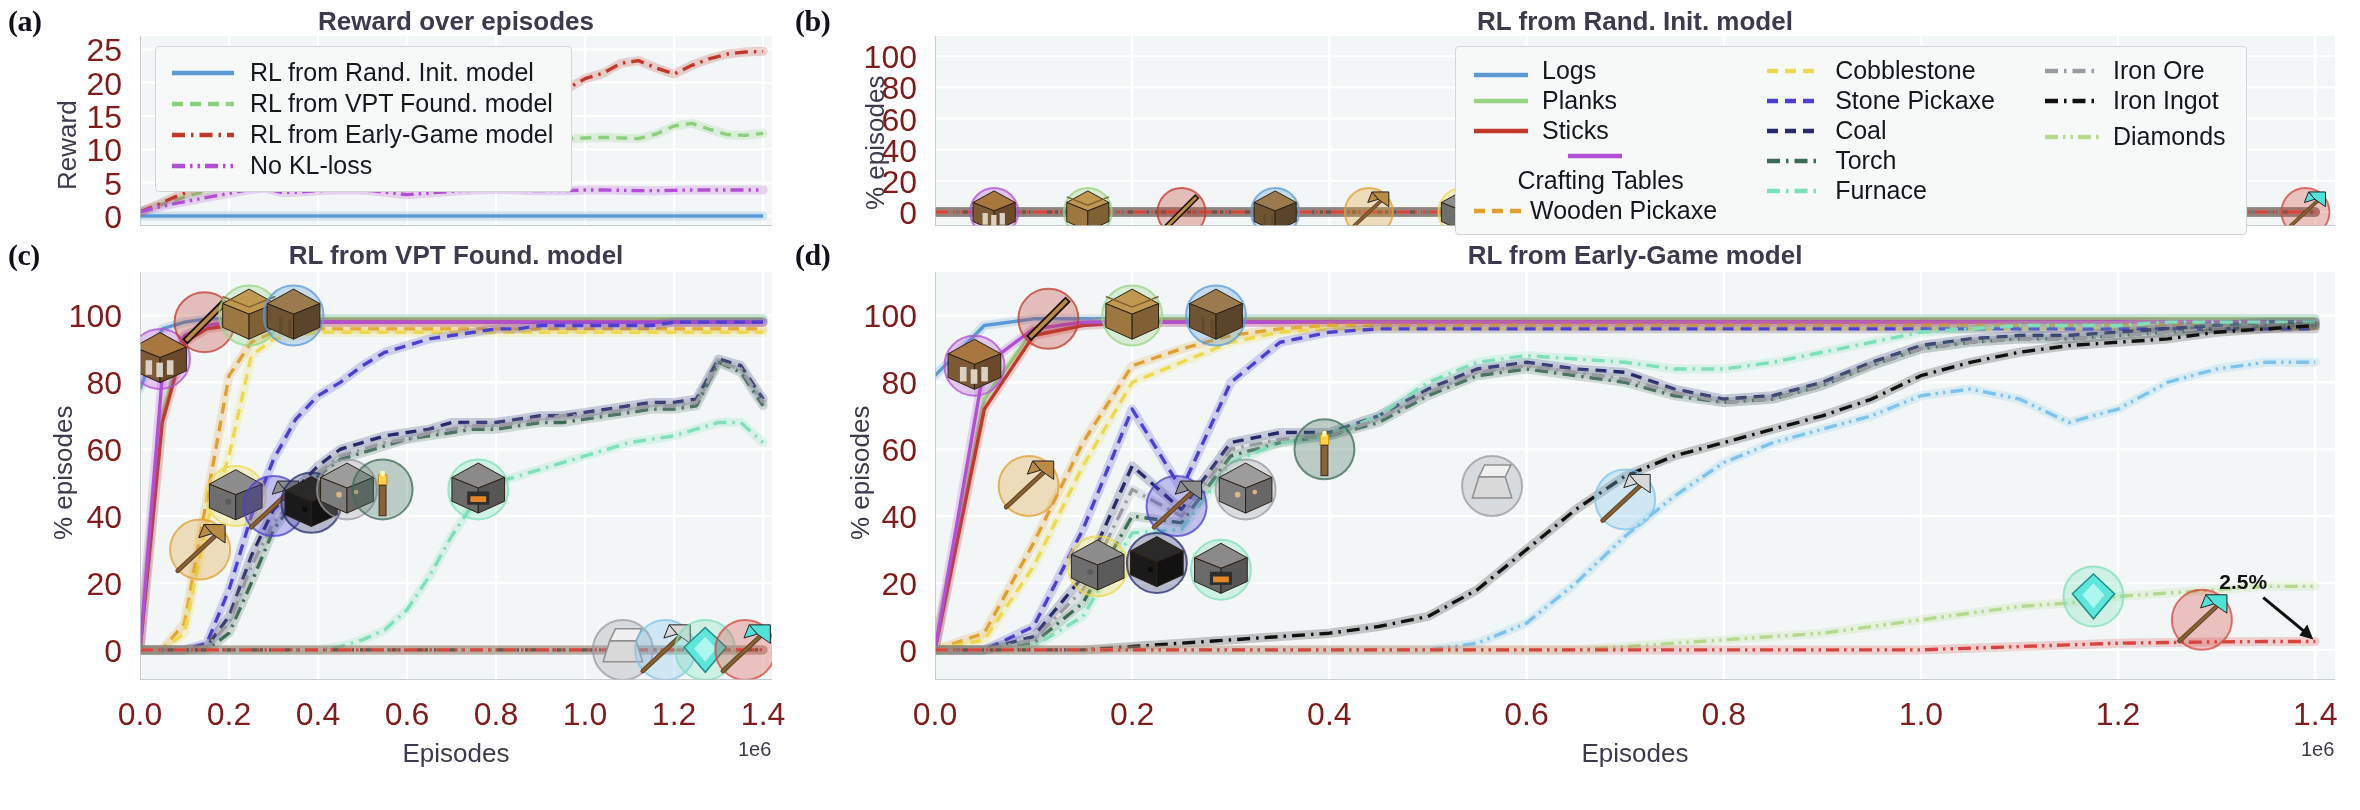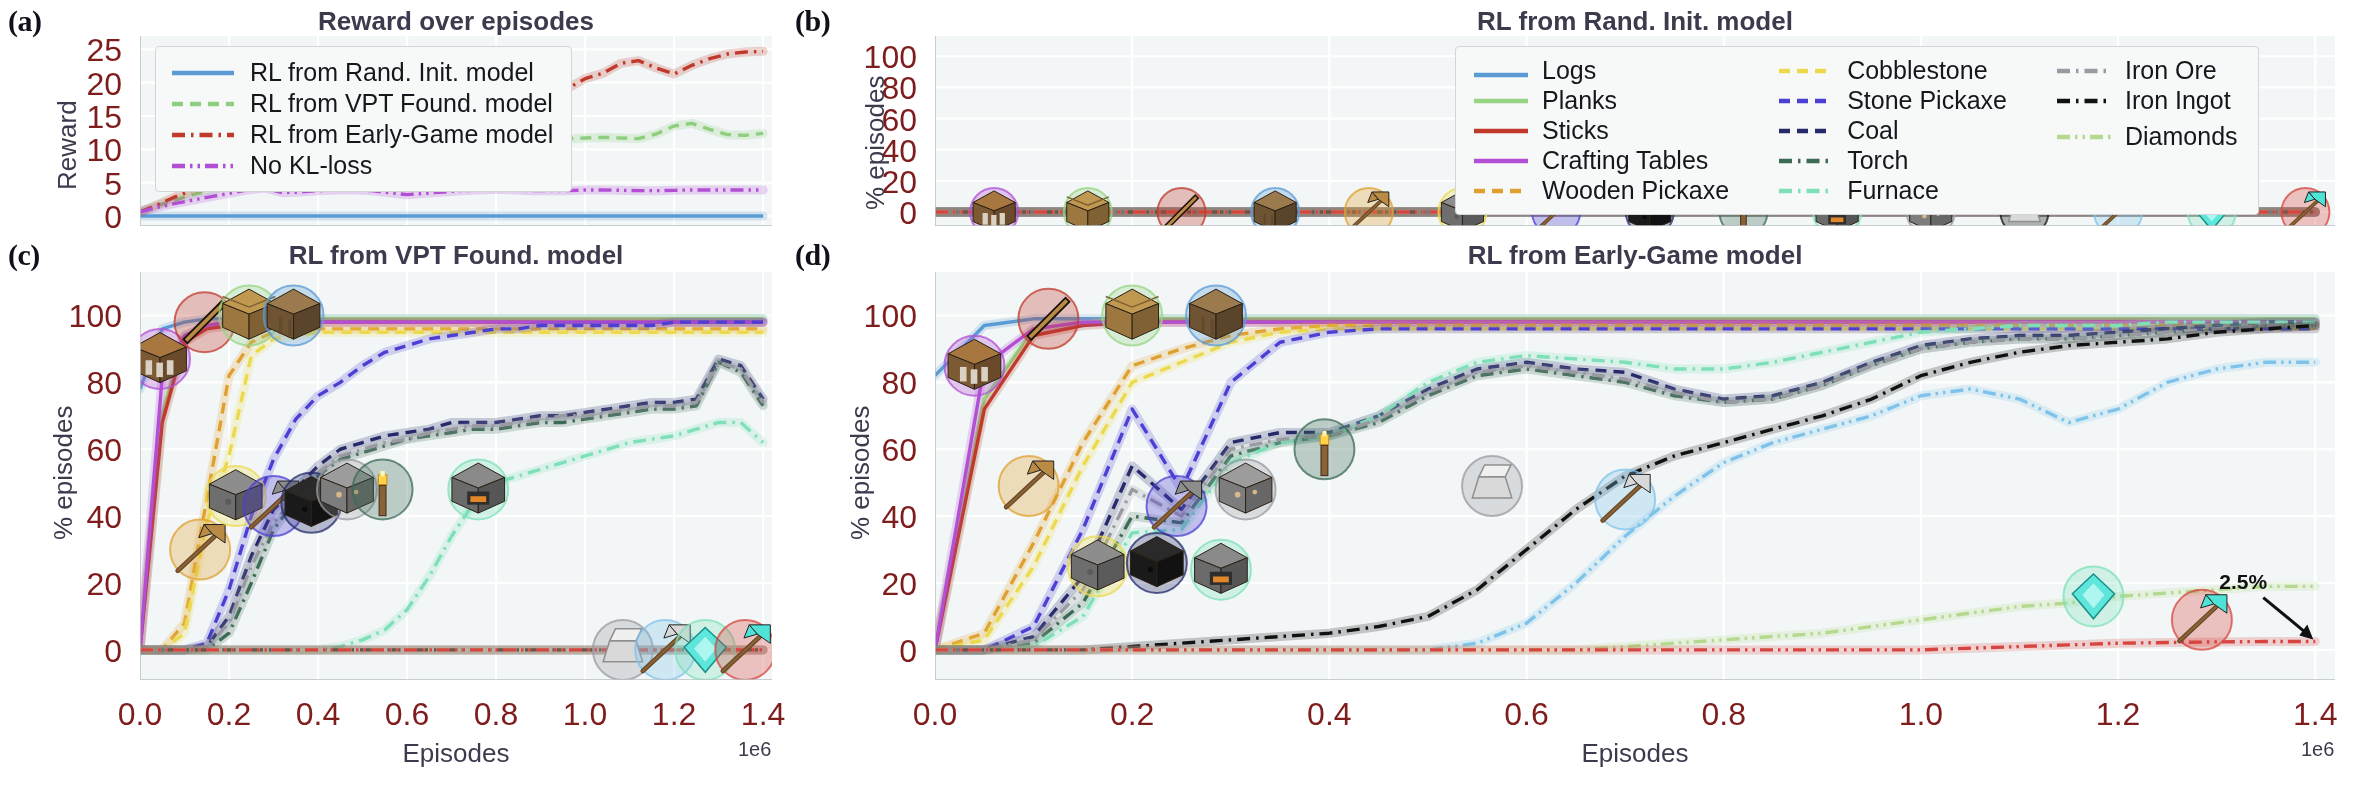--- a/index.html
+++ b/index.html
@@ -673,31 +673,31 @@
             <line x1="2" y1="10" x2="56" y2="10" stroke="#97d483" stroke-width="4.4" stroke-linecap="butt"></line>
           </svg>
           <span class="lg-txt" style="margin-left: 12px;">Planks</span>
         </div>
         <div class="lg-row" style="margin: 1px 0px;">
           <svg width="58" height="20" class="lg-swatch">
             <line x1="2" y1="10" x2="56" y2="10" stroke="#c0392b" stroke-width="4.4" stroke-linecap="butt"></line>
           </svg>
           <span class="lg-txt" style="margin-left: 12px;">Sticks</span>
         </div>
-        <div class="lg-row" style="margin: 1px 0px;">
+        <div class="lg-row" style="margin: 1px 0px; flex-direction: column;">
           <svg width="58" height="20" class="lg-swatch">
             <line x1="2" y1="10" x2="56" y2="10" stroke="#b24fd4" stroke-width="4.4" stroke-linecap="butt"></line>
           </svg>
           <span class="lg-txt" style="margin-left: 12px;">Crafting Tables</span>
         </div>
         <div class="lg-row" style="margin: 1px 0px;">
           <svg width="58" height="20" class="lg-swatch">
             <line x1="2" y1="10" x2="56" y2="10" stroke="#e0a030" stroke-width="4.4" stroke-linecap="butt" stroke-dasharray="11,7"></line>
           </svg>
-          <span class="lg-txt" style="margin-left: 12px;">Wooden Pickaxe</span>
+          <span class="lg-txt" style="">Wooden Pickaxe</span>
         </div>
       </div>
       <div>
         <div class="lg-row" style="margin: 1px 0px;">
           <svg width="58" height="20" class="lg-swatch">
             <line x1="2" y1="10" x2="56" y2="10" stroke="#ecd94e" stroke-width="4.4" stroke-linecap="butt" stroke-dasharray="11,7"></line>
           </svg>
           <span class="lg-txt" style="margin-left: 12px;">Cobblestone</span>
         </div>
         <div class="lg-row" style="margin: 1px 0px;">

